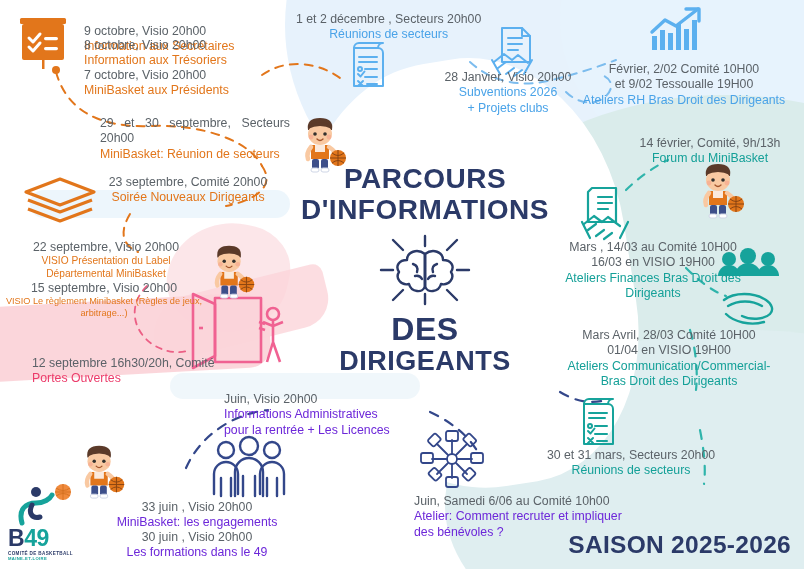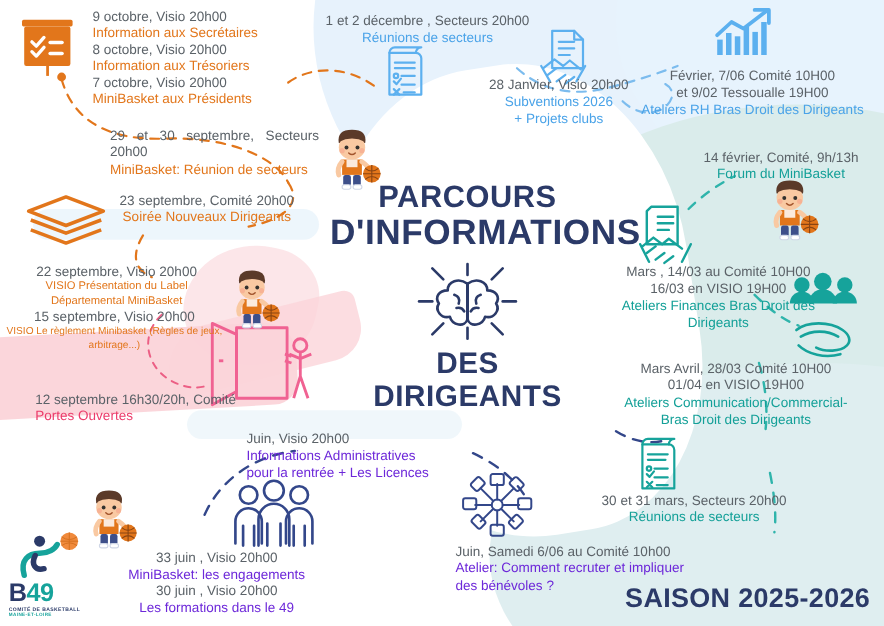--- a/index.html
+++ b/index.html
@@ -86,22 +86,22 @@
   .ta-j { text-align:justify; }
   .sm { font-size:9.2px; }
   .sm2 { font-size:10.2px; }
 
   
   #title-wrap {
     position:absolute; z-index:6; left:300px; top:163px; width:250px;
     text-align:center; color:#2b3a68; font-weight:bold; letter-spacing:.5px;
   }
   #title-l1 { font-size:28px; line-height:1.12; }
-  #title-l2 { font-size:32px; line-height:1.12; }
-  #title-l3 { font-size:27px; line-height:1.1; margin-top:4px; }
+  #title-l2 { font-size:28px; line-height:1.12; }
+  #title-l3 { font-size:32px; line-height:1.1; margin-top:4px; }
   #title-l4 { font-size:27px; line-height:1.1; }
   #brain-icon { margin:8px auto 6px; width:140px; height:72px; }
 
   
   #season {
     position:absolute; z-index:7; right:13px; bottom:10px;
     font-size:24.5px; font-weight:bold; color:#2b3a68; letter-spacing:.3px;
   }
 
   
@@ -405,21 +405,21 @@
       <rect x="29" y="47" width="7" height="10" rx="2" fill="#3d4f8a"></rect>
       <rect x="19" y="56" width="8" height="4" rx="2" fill="#fff" stroke="#cfd6e6"></rect>
       <rect x="29" y="56" width="8" height="4" rx="2" fill="#fff" stroke="#cfd6e6"></rect>
       <path d="M19 35 q-5 6 -3 12" stroke="#f9c9a2" stroke-width="4.5" fill="none" stroke-linecap="round"></path>
       <path d="M37 35 q6 4 8 9" stroke="#f9c9a2" stroke-width="4.5" fill="none" stroke-linecap="round"></path>
       <circle cx="46" cy="46" r="8" fill="#e2761b"></circle>
       <path d="M38 46 h16 M46 38 v16 M40 41 q6 5 12 0 M40 51 q6 -5 12 0" stroke="#8a4412" stroke-width="1" fill="none"></path>
     </svg>
   </div>
 
-  <div class="blk" style="left:84px;top:8px;">
+  <div class="blk" style="left:84px;top:24px;">
     <div class="when">9 octobre, Visio 20h00</div>
     <div class="what c-or">Information aux Secrétaires</div>
   </div>
   <div class="blk" style="left:84px;top:38px;">
     <div class="when">8 octobre, Visio 20h00</div>
     <div class="what c-or">Information aux Trésoriers</div>
   </div>
   <div class="blk" style="left:84px;top:68px;">
     <div class="when">7 octobre, Visio 20h00</div>
     <div class="what c-or">MiniBasket aux Présidents</div>
@@ -455,21 +455,21 @@
     <div class="what c-bl ta-c">Réunions de secteurs</div>
   </div>
 
   <div class="blk ta-c" style="left:438px;top:70px;width:140px;">
     <div class="when">28 Janvier, Visio 20h00</div>
     <div class="what c-bl">Subventions 2026</div>
     <div class="what c-bl">+ Projets clubs</div>
   </div>
 
   <div class="blk ta-c" style="left:566px;top:62px;width:236px;">
-    <div class="when">Février, 7/06 Comité 10H00</div>
+    <div class="when">Février, 2/02 Comité 10H00</div>
     <div class="when">et 9/02 Tessoualle 19H00</div>
     <div class="what c-bl">Ateliers RH Bras Droit des Dirigeants</div>
   </div>
 
   <div class="blk ta-c" style="left:620px;top:136px;width:180px;">
     <div class="when">14 février, Comité, 9h/13h</div>
     <div class="what c-te">Forum du MiniBasket</div>
   </div>
 
   <div class="blk ta-c" style="left:538px;top:240px;width:230px;">

